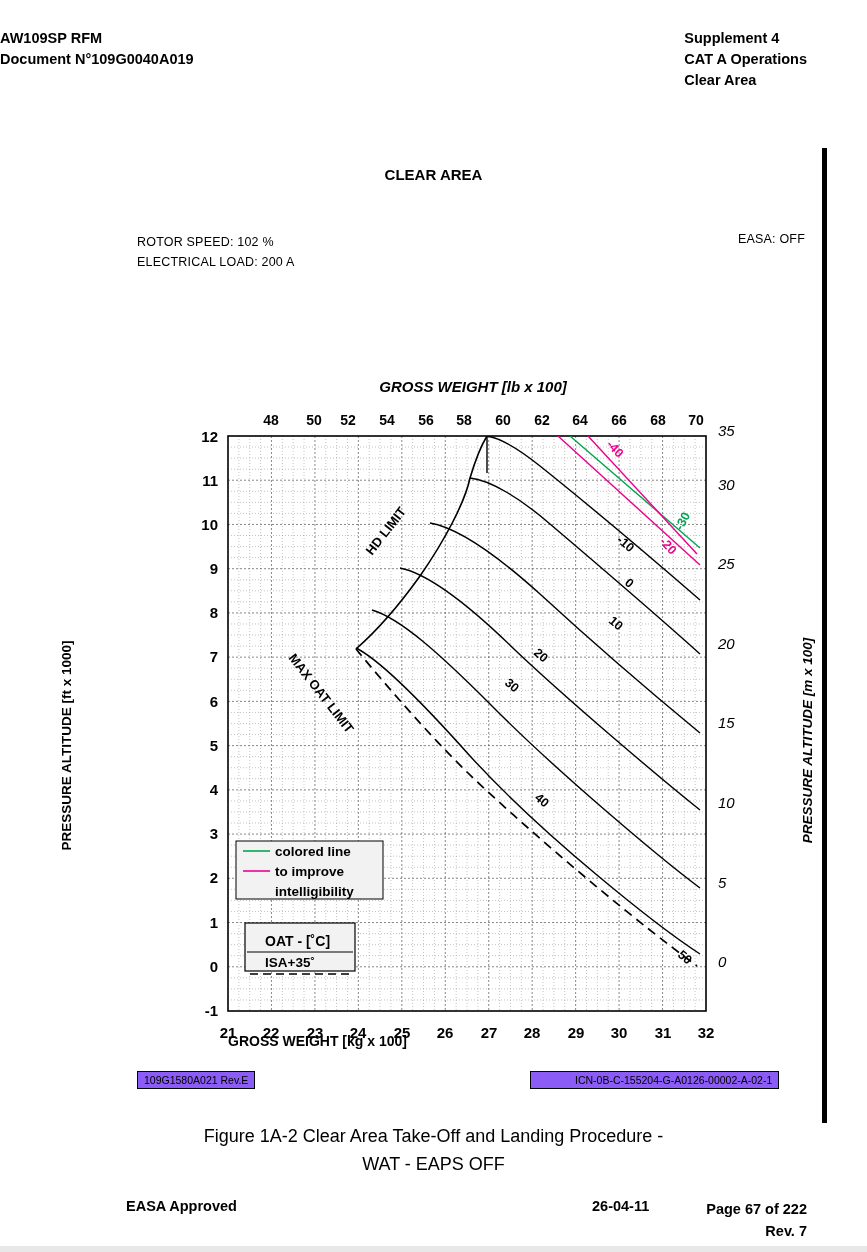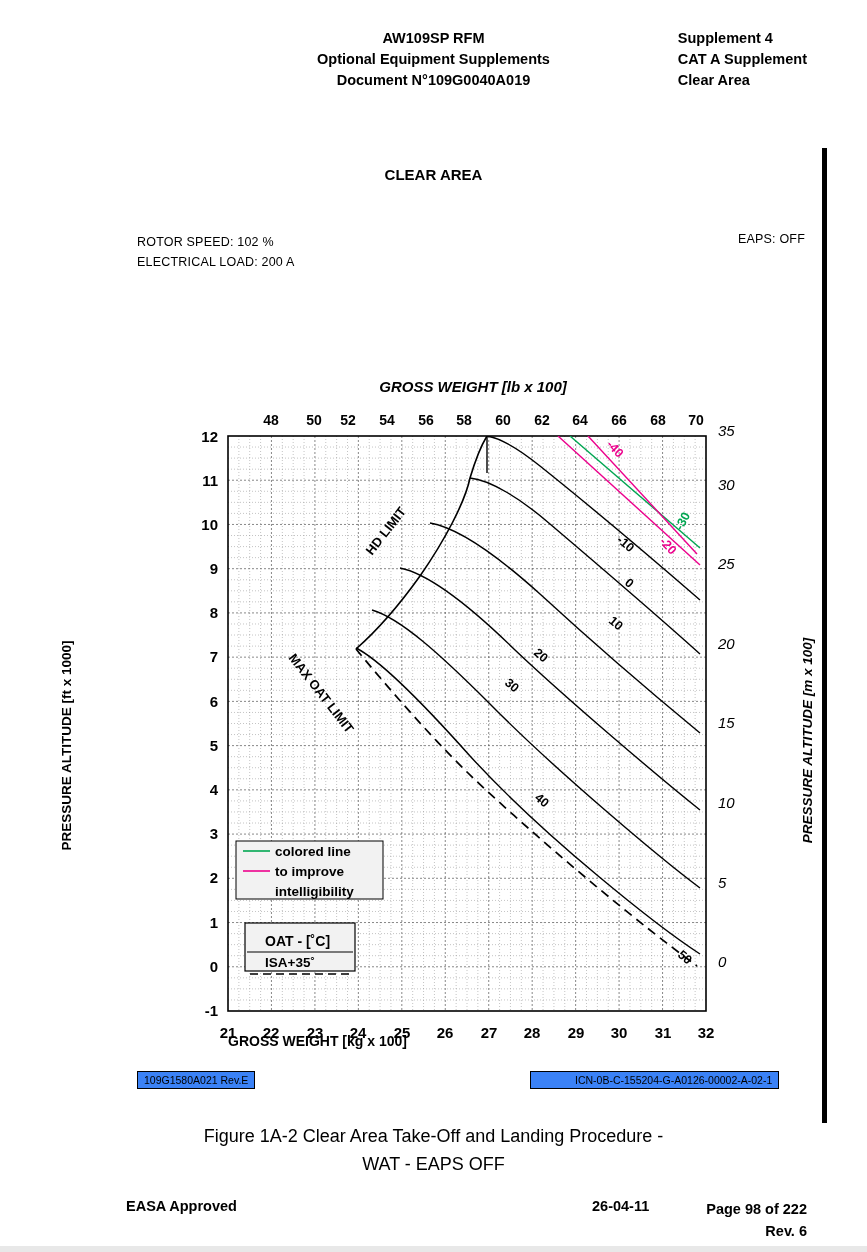--- a/index.html
+++ b/index.html
@@ -28,21 +28,20 @@
     top: 28px;
     left: 0;
     width: 867px;
     font-weight: bold;
     font-size: 14.5px;
   }
   .header-center {
     position: absolute;
     left: 0;
     width: 867px;
-    text-align: center;
     line-height: 21px;
   }
   .header-right {
     position: absolute;
     right: 60px;
     top: 0;
     text-align: left;
     line-height: 21px;
   }
 
@@ -140,21 +139,21 @@
     left: 0;
     top: 0;
   }
 
   
   .icn-box {
     position: absolute;
     border: 1px solid #000;
     font-size: 10.5px;
     padding: 2px 6px;
-    background: #3b82f6;
+    background: #8b5cf6;
     white-space: nowrap;
   }
   .icn-left { left: 137px; top: 1071px; }
   .icn-right { left: 530px; top: 1071px; padding-left: 44px; }
 
   
   .fig-caption {
     position: absolute;
     top: 1122px;
     left: 0;
@@ -202,41 +201,40 @@
   text { font-family: "Liberation Sans", sans-serif; }
 </style>
 </head>
 <body>
 
 <div class="page">
 
   <div class="header">
     <div class="header-center">
       <div>AW109SP RFM</div>
-      <div>Optional Equipment Supplements</div>
       <div>Document N°109G0040A019</div>
     </div>
     <div class="header-right">
       <div>Supplement 4</div>
-      <div>CAT A Supplement</div>
+      <div>CAT A Operations</div>
       <div>Clear Area</div>
     </div>
   </div>
 
   <div class="change-bar"></div>
 
   <div class="fig-title">
     <div>CLEAR AREA</div>
   </div>
 
   <div class="cond-left">
     <div>ROTOR SPEED: 102 %</div>
     <div>ELECTRICAL LOAD: 200 A</div>
   </div>
-  <div class="cond-right">EAPS: OFF</div>
+  <div class="cond-right">EASA: OFF</div>
 
   <div class="chart-wrap">
     <div class="gw-top-label">GROSS WEIGHT [lb x 100]</div>
     <div class="gw-bottom-label">GROSS WEIGHT [kg x 100]</div>
     <div class="y-left-label">PRESSURE ALTITUDE [ft x 1000]</div>
     <div class="y-right-label">PRESSURE ALTITUDE [m x 100]</div>
 
     <svg class="plot-svg" width="867" height="680" viewBox="0 0 867 680">
       <defs>
         <clipPath id="plotclip">
@@ -482,18 +480,18 @@
   <div class="icn-box icn-right">ICN-0B-C-155204-G-A0126-00002-A-02-1</div>
 
   <div class="fig-caption">
     <div>Figure 1A-2  Clear Area Take-Off and Landing Procedure -</div>
     <div>WAT - EAPS OFF</div>
   </div>
 
   <div class="footer-left">EASA Approved</div>
   <div class="footer-date">26-04-11</div>
   <div class="footer-right">
-    <div>Page 98 of 222</div>
-    <div>Rev. 6</div>
+    <div>Page 67 of 222</div>
+    <div>Rev. 7</div>
   </div>
 
   <div class="bottom-edge"></div>
 </div>
 
 </body></html>

